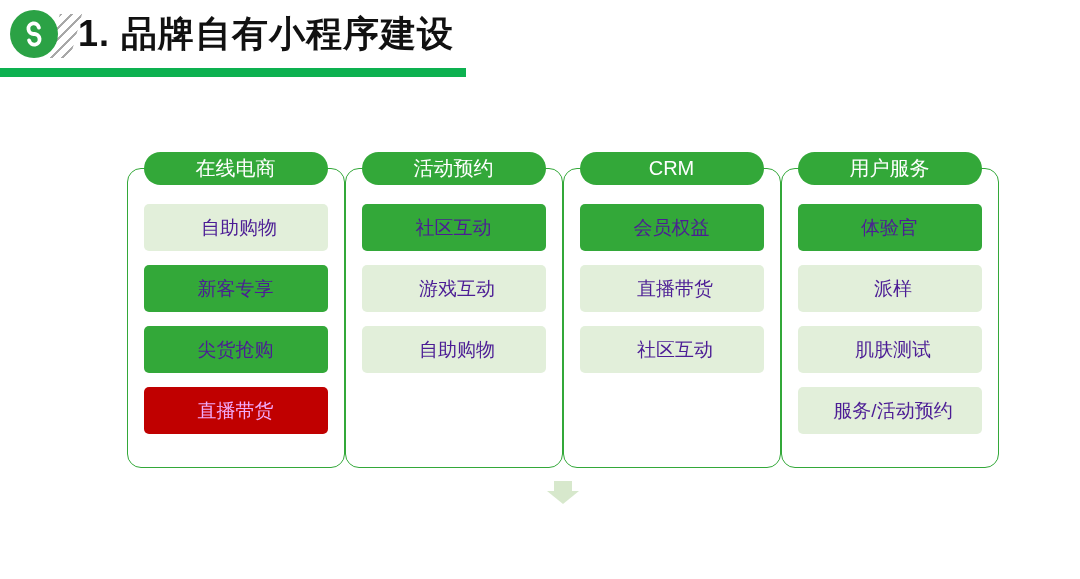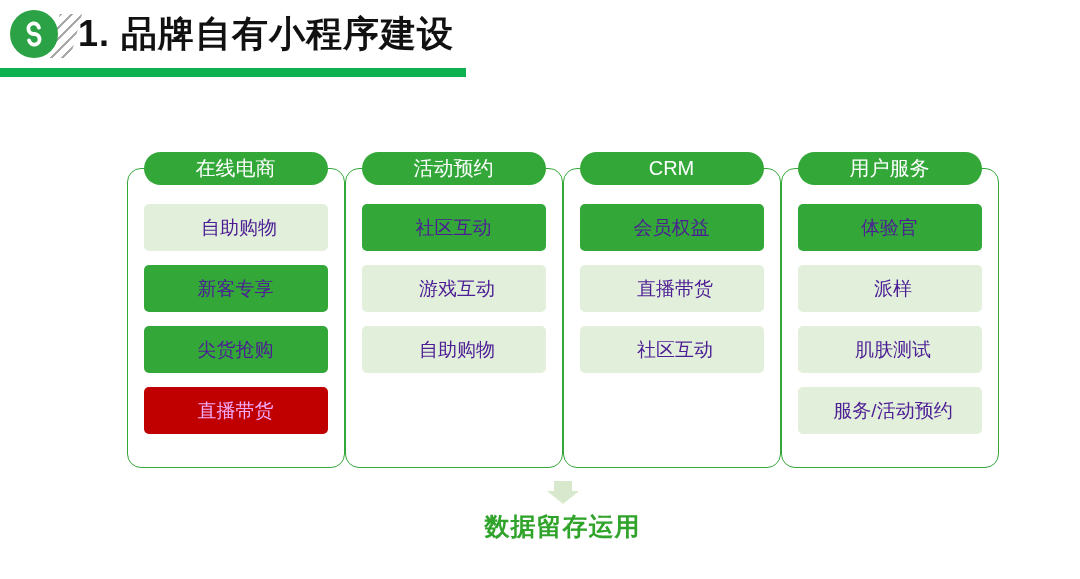--- a/index.html
+++ b/index.html
@@ -145,16 +145,15 @@
       </div>
     </div>
 
   </div>
 
   <div class="footer">
     <div class="down-arrow">
       <div class="stem"></div>
       <div class="head"></div>
     </div>
-    <div class="footer-label">数据留存运用</div>
   </div>
 
 </div>
 
 </body></html>

